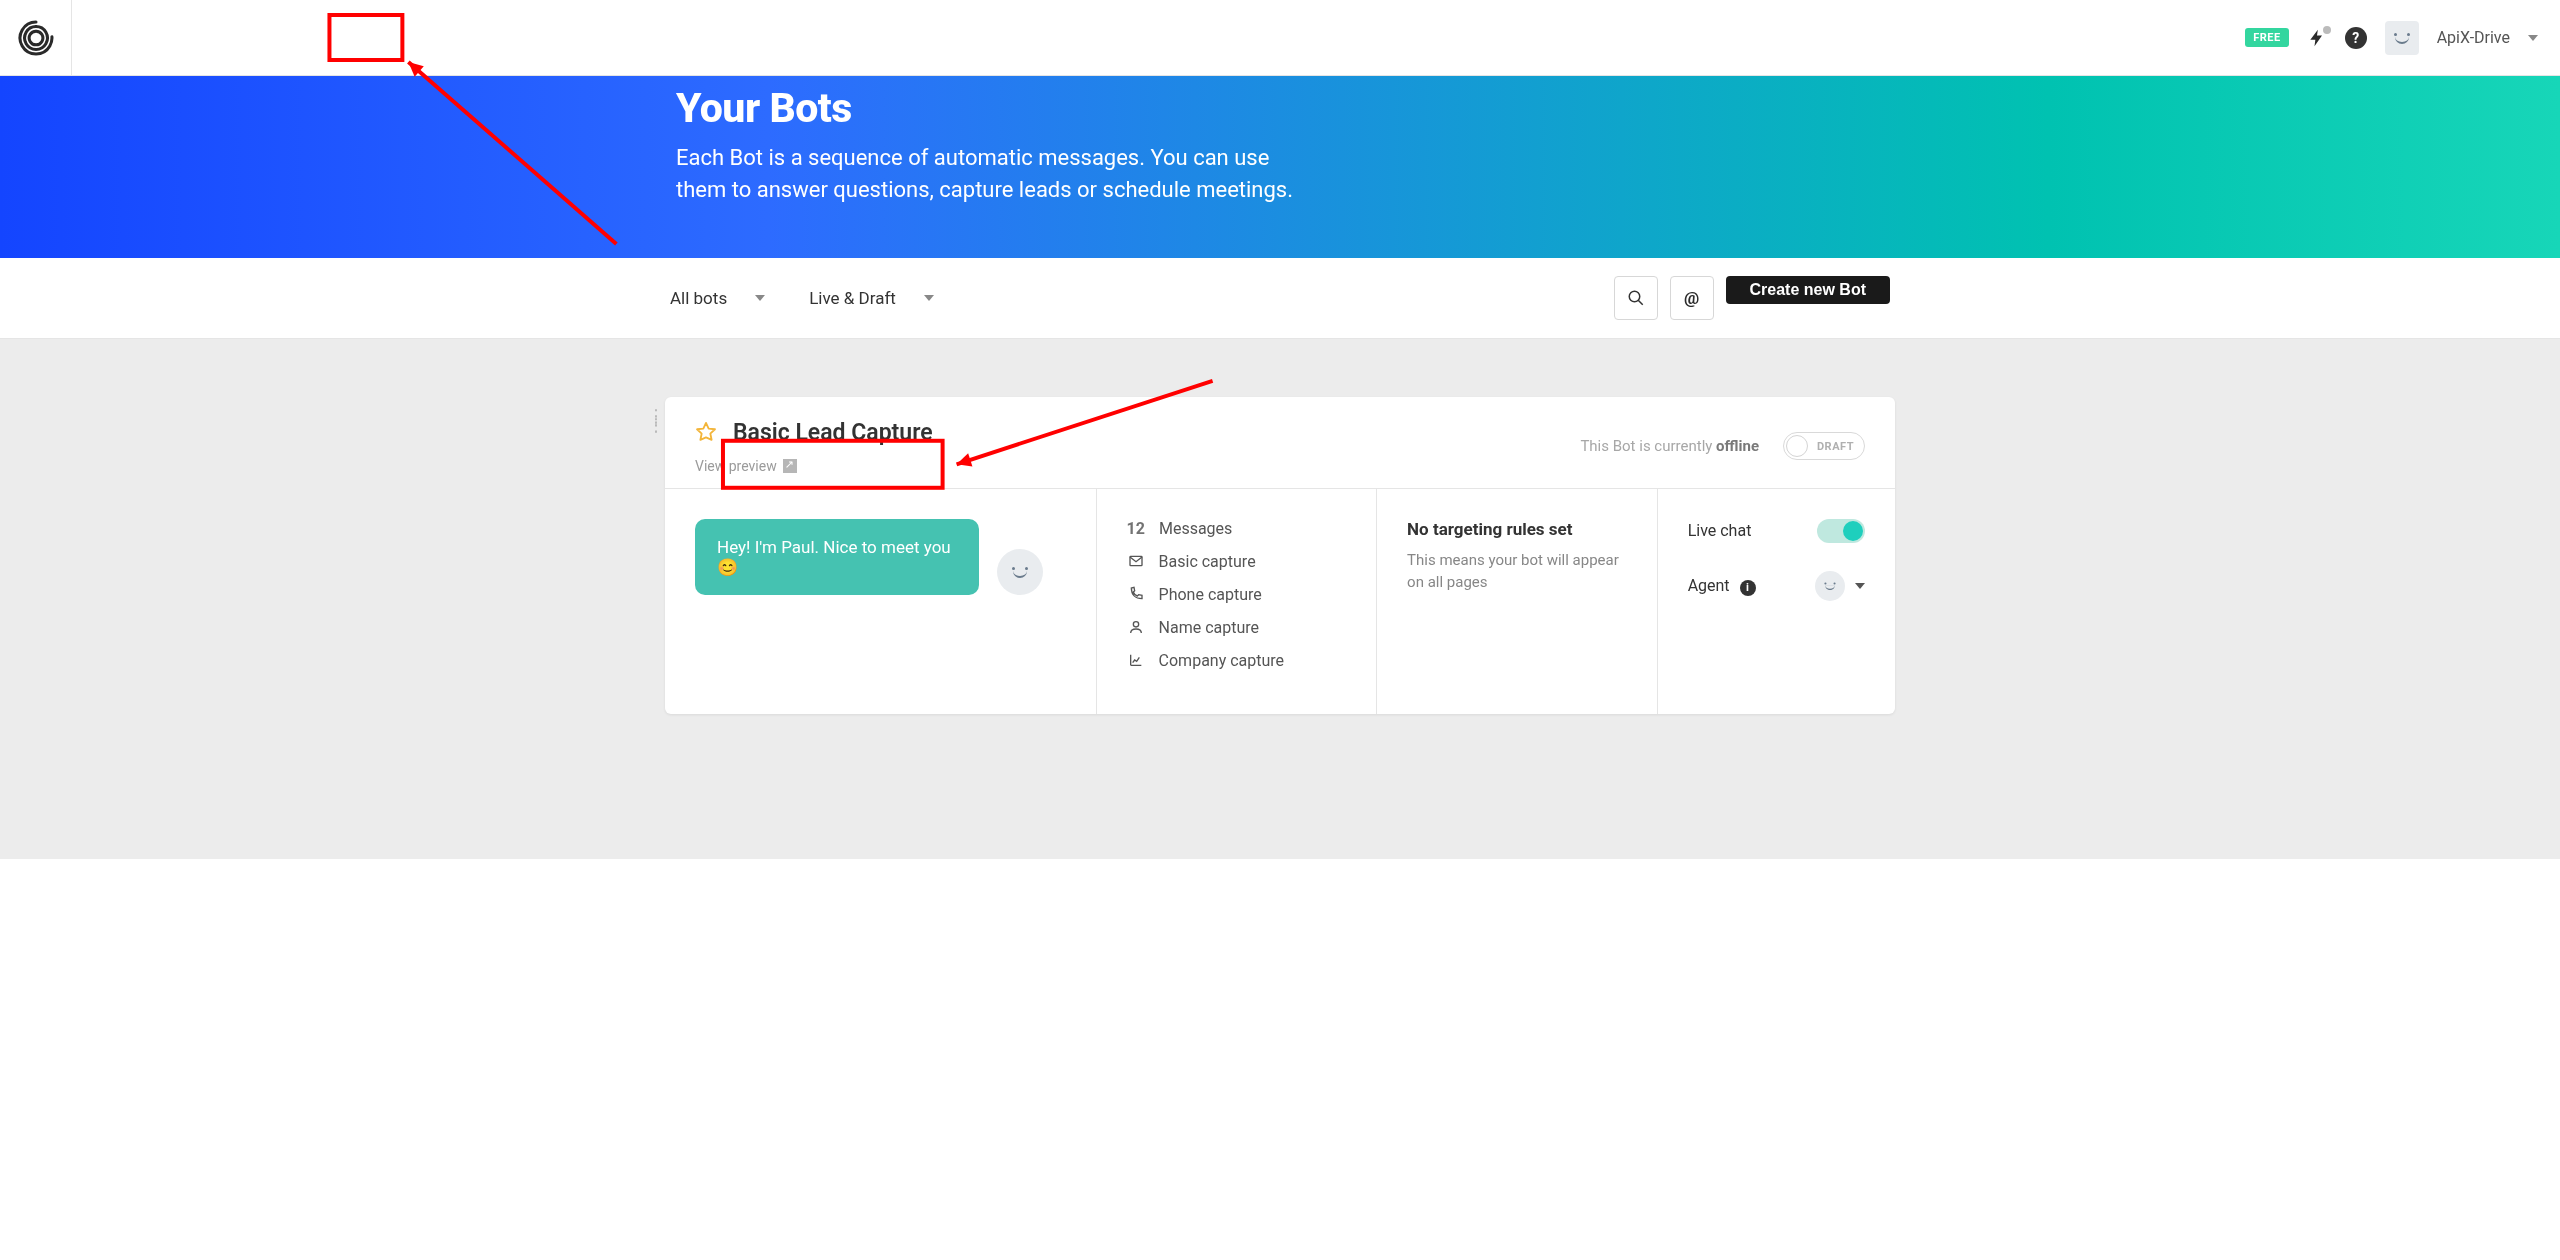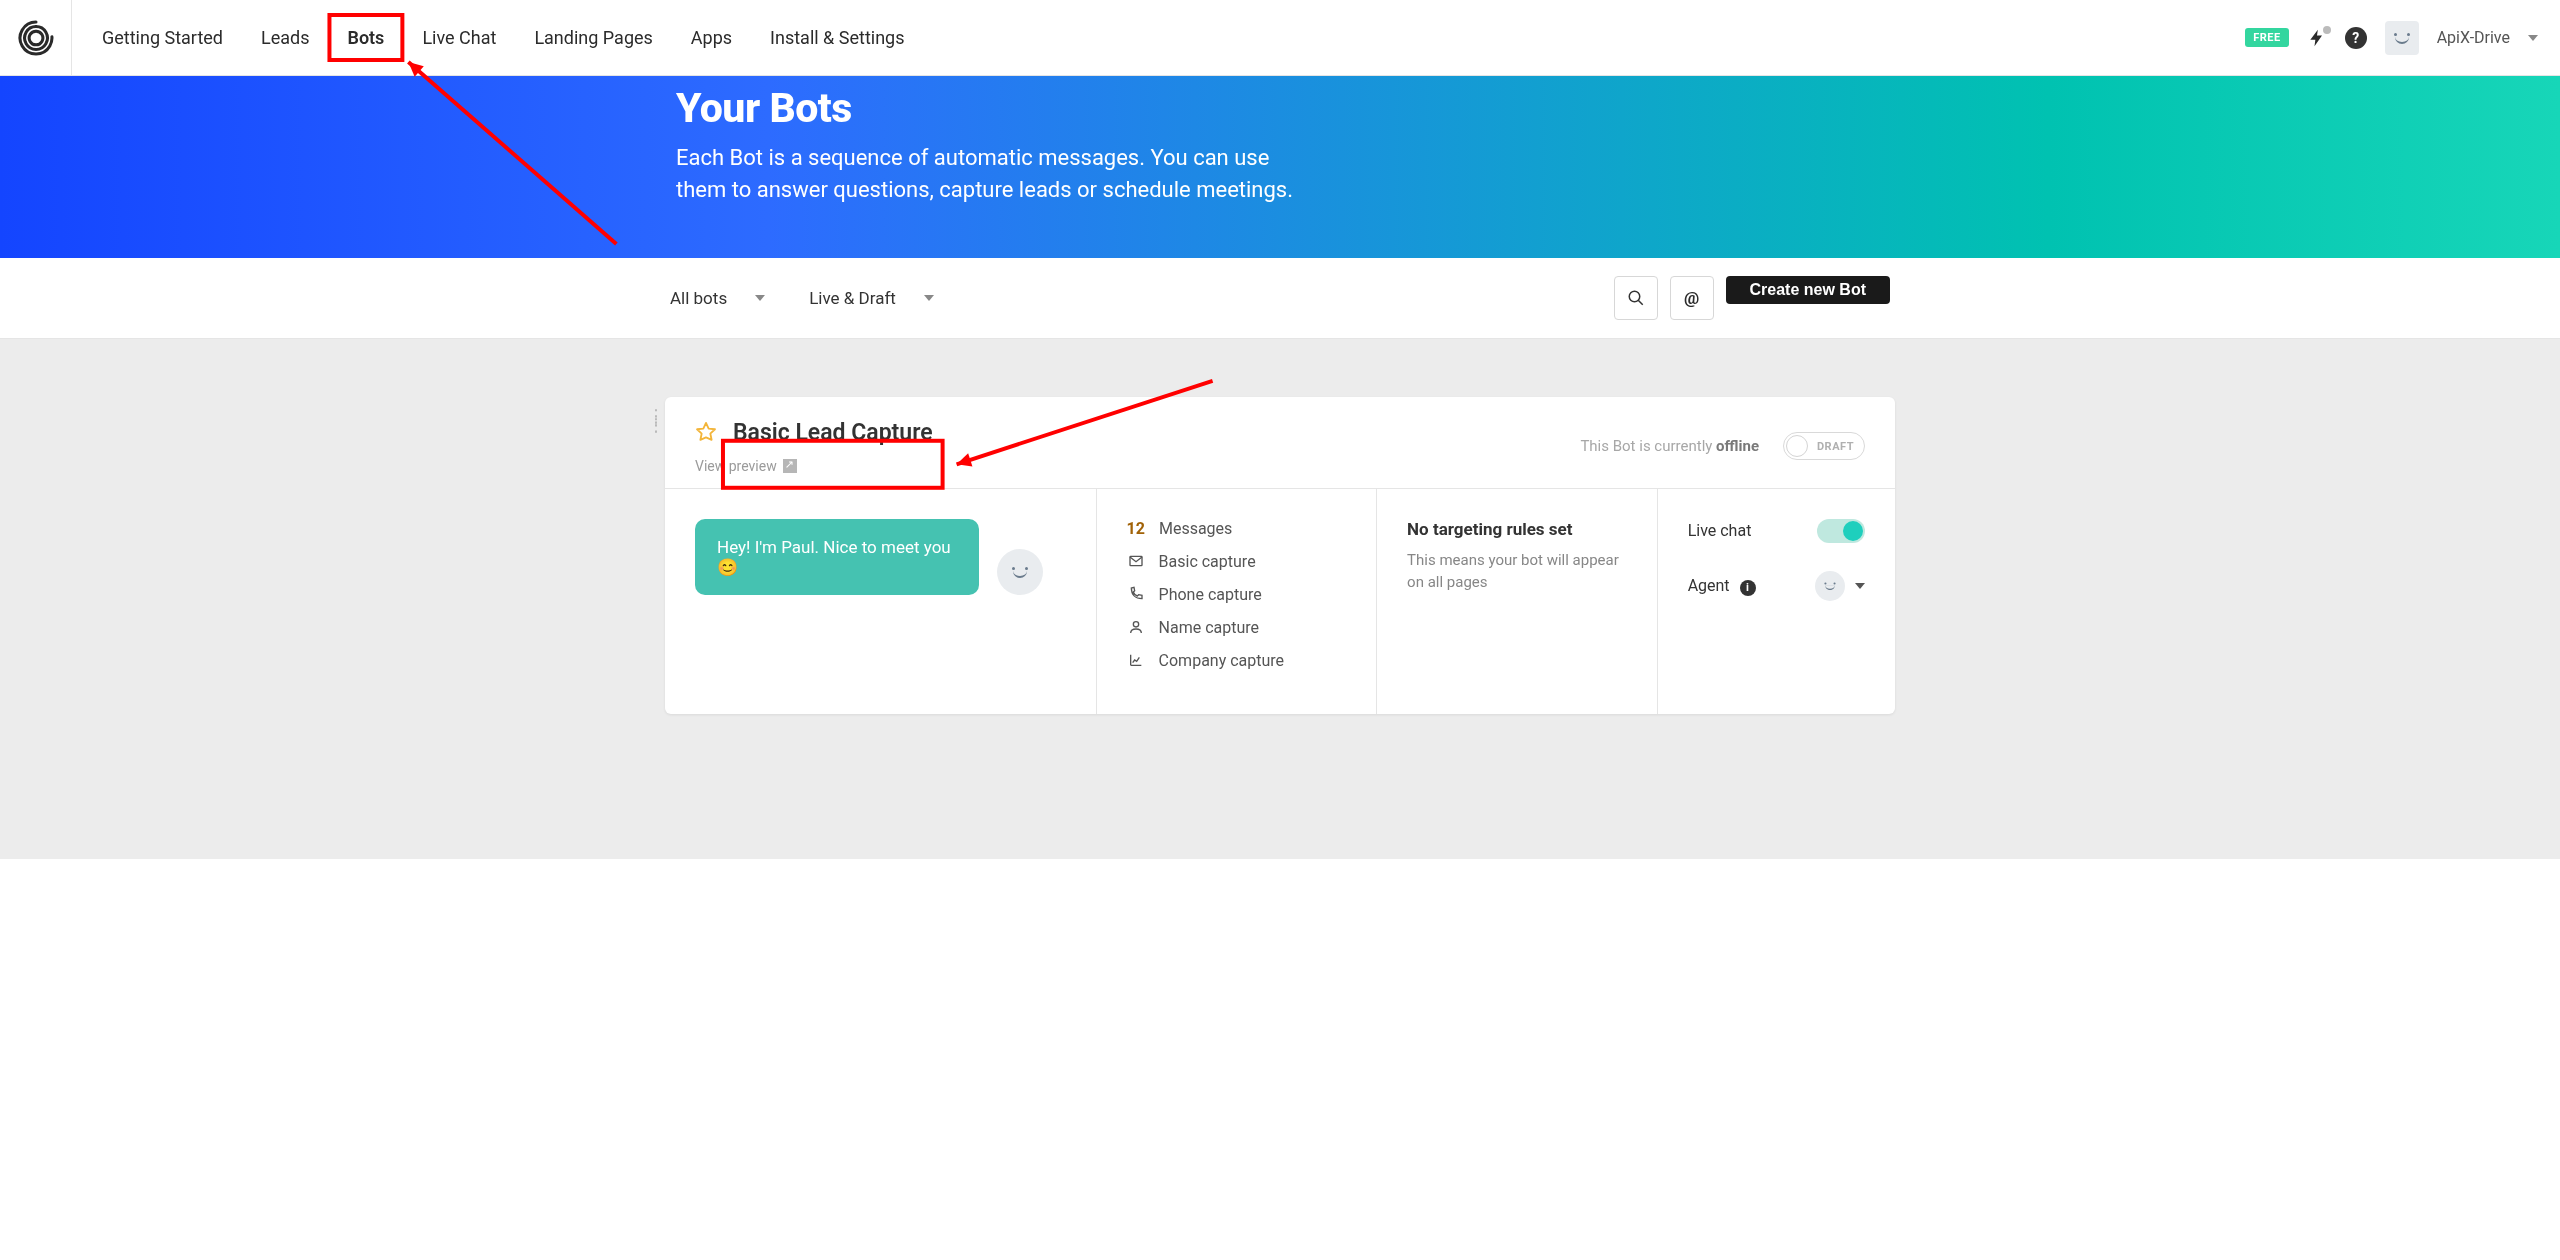--- a/index.html
+++ b/index.html
@@ -142,21 +142,21 @@
     padding:18px 22px; font-size:17px; width:284px;
   }
   .avatar-circle {
     width:46px;height:46px;border-radius:50%;background:#e9ecef; margin-left:18px;
     display:inline-flex;align-items:center;justify-content:center; vertical-align:bottom;
   }
   .col1-row { display:flex; align-items:flex-end; }
 
   .stat-row { display:flex; align-items:center; gap:14px; margin-bottom:14px; color:#555; font-size:16px; }
   .stat-row .ico { width:18px;height:18px; color:#555; flex-shrink:0; display:flex;align-items:center;justify-content:center;}
-  .stat-row b { color:#a16207; font-weight:700; }
+  .stat-row b { color:#737373; font-weight:700; }
 
   .c3 h4 { margin:0 0 10px; font-size:17px; font-weight:700; color:#333; }
   .c3 p  { margin:0; color:#878787; font-size:15px; line-height:1.5; }
 
   .switch-row { display:flex; align-items:center; justify-content:space-between; margin-bottom:28px; font-size:16px; color:#333;}
   .switch {
     width:48px;height:24px;border-radius:12px;background:#bfe8df; position:relative;
   }
   .switch .dot {
     position:absolute; right:2px; top:2px; width:20px;height:20px;border-radius:50%;background:var(--teal-dot);
@@ -174,29 +174,20 @@
 
 <div class="topnav">
   <div class="logo-cell">
     <div class="logo-swirl">
       <svg viewBox="0 0 100 100" width="38" height="38">
         <path d="M50 8 a42 42 0 1 0 0.1 0 M50 20 a30 30 0 1 0 0.1 0 M50 32 a18 18 0 1 0 0.1 0" fill="none" stroke="#2a2a2a" stroke-width="8" stroke-linecap="round" stroke-dasharray="200 70"></path>
       </svg>
     </div>
   </div>
 
-  <div class="nav-links">
-    <a href="#">Getting Started</a>
-    <a href="#">Leads</a>
-    <a href="#" id="nav-bots" class="active">Bots</a>
-    <a href="#">Live Chat</a>
-    <a href="#">Landing Pages</a>
-    <a href="#">Apps</a>
-    <a href="#">Install &amp; Settings</a>
-  </div>
 
   <div class="nav-right">
     <span class="free-badge">FREE</span>
     <div class="bolt-wrap">
       <svg width="20" height="20" viewBox="0 0 24 24">
         <path d="M13 2 L4 14 h6 l-1 8 9-13 h-6 z" fill="#2b2b2b"></path>
       </svg>
       <span class="bolt-dot"></span>
     </div>
     <div class="help-circle">

